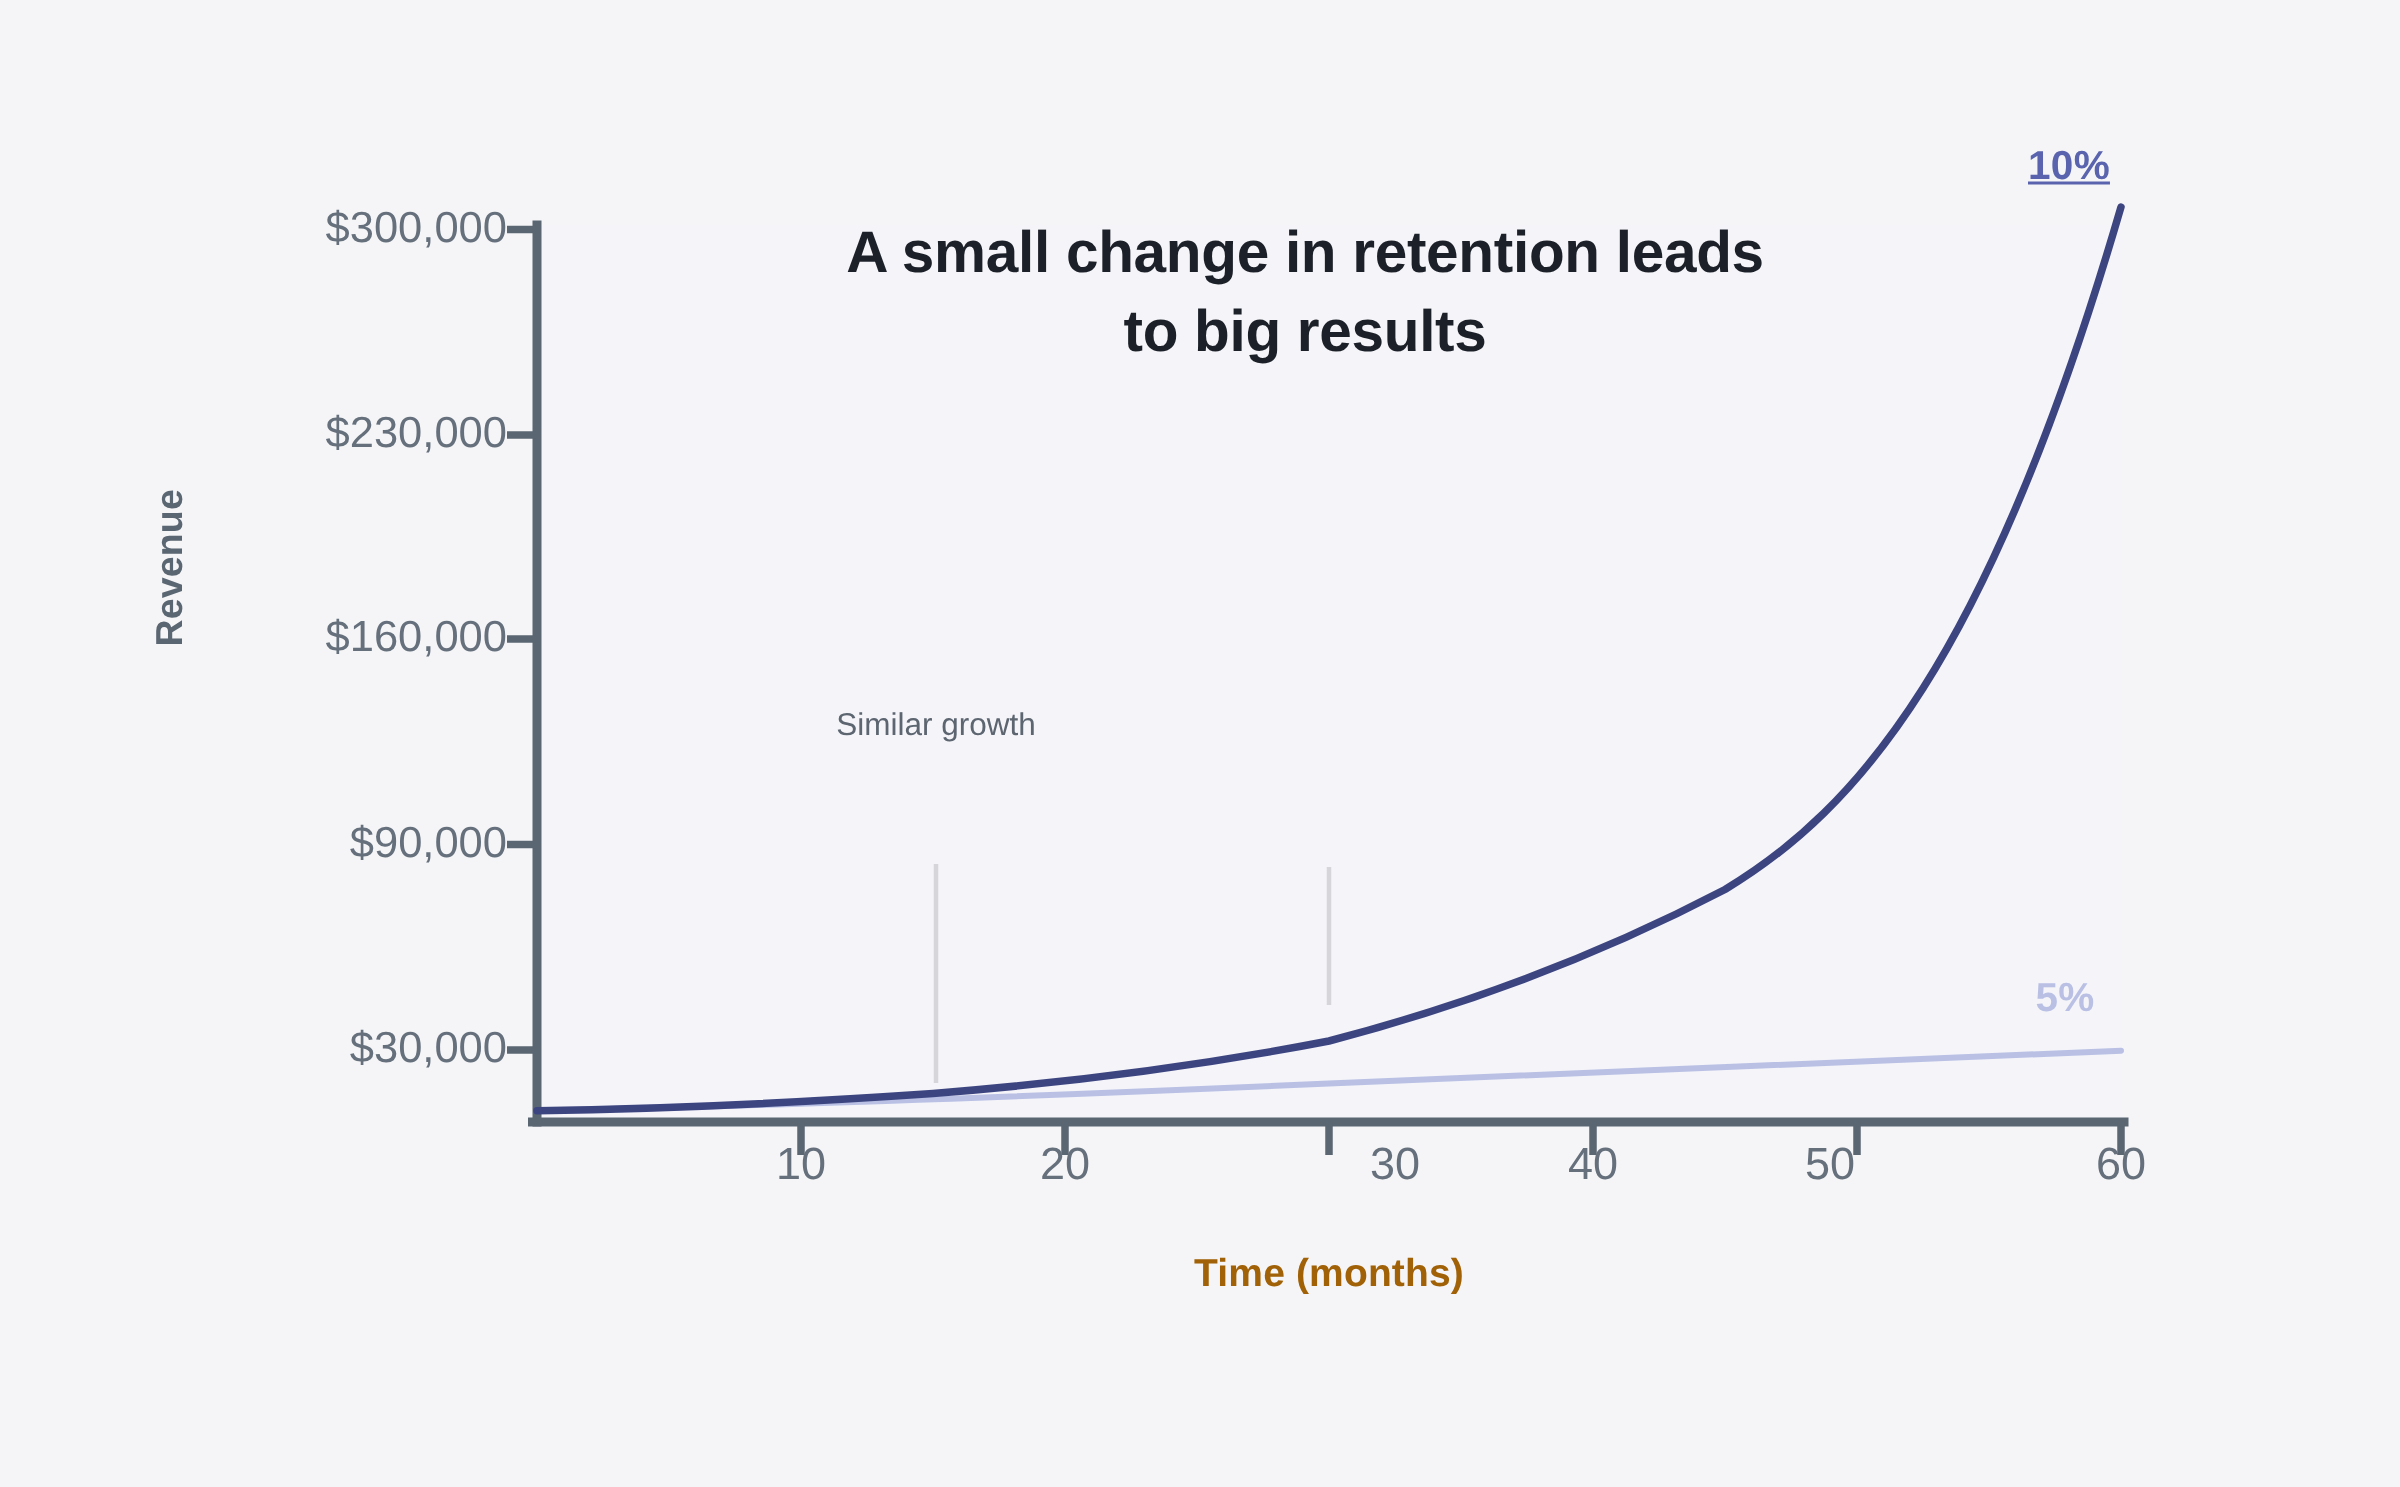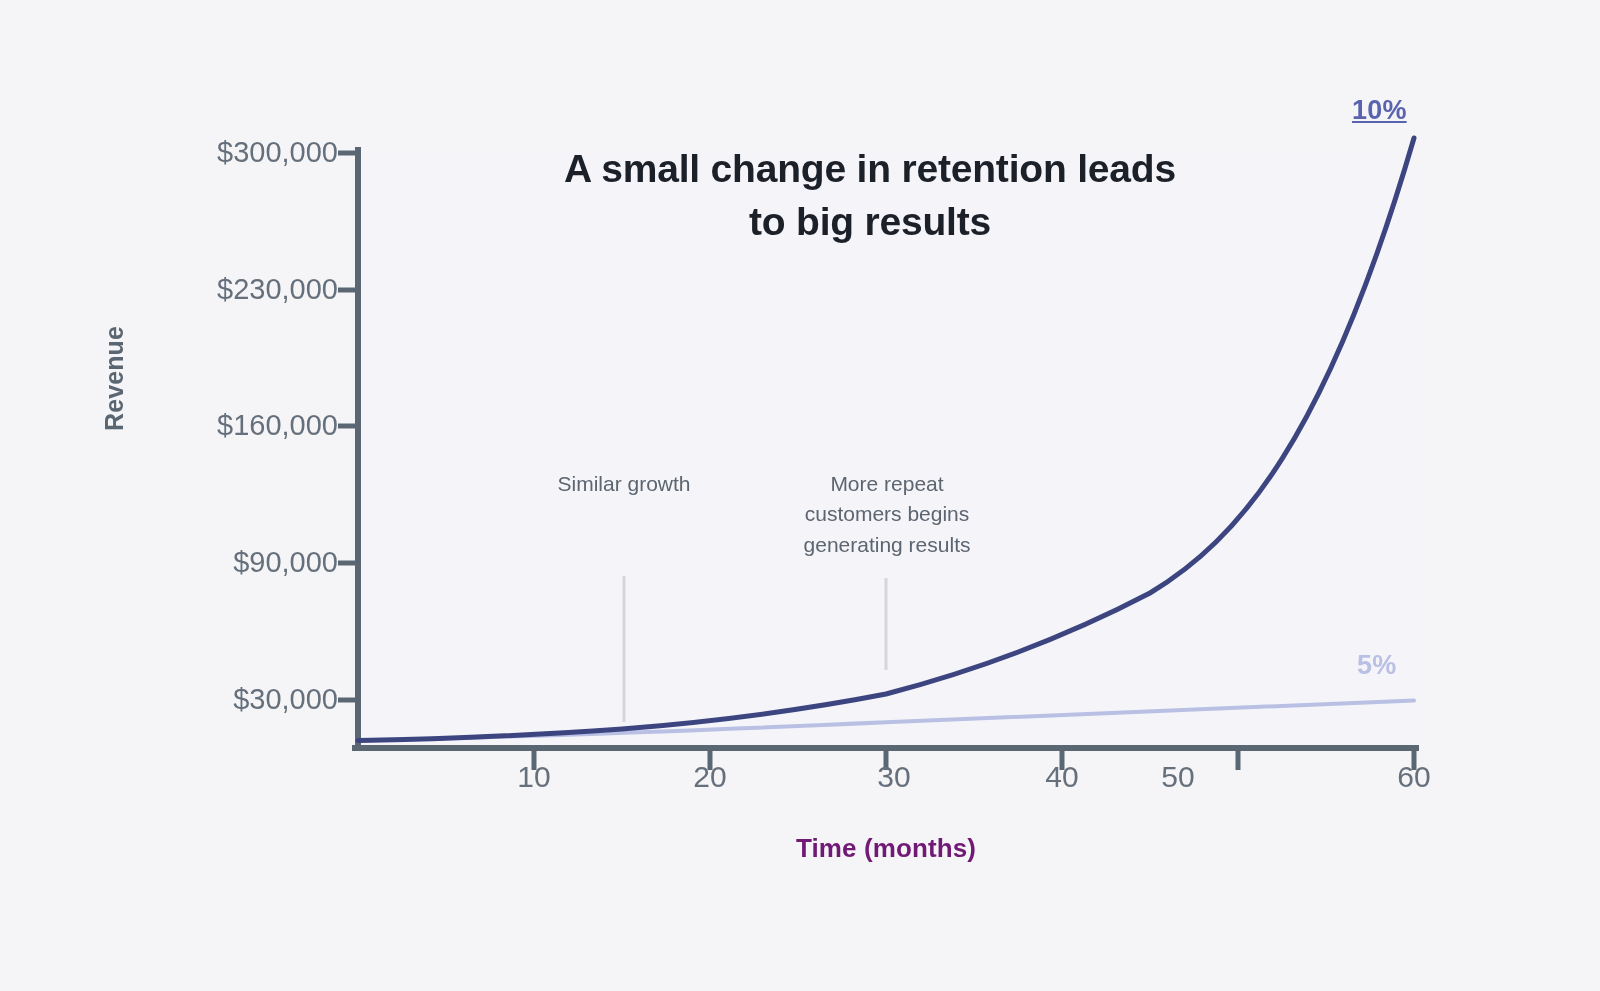--- a/index.html
+++ b/index.html
@@ -56,21 +56,21 @@
     white-space: nowrap;
   }
   .x-axis-title {
     position: absolute;
     left: 358px;
     top: 833px;
     width: 1056px;
     text-align: center;
     font-size: 26px;
     font-weight: 700;
-    color: #701a75;
+    color: #a16207;
     letter-spacing: 0.1px;
   }
 
   
   .y-tick-label {
     position: absolute;
     right: 1262px; 
     text-align: right;
     font-size: 29px;
     font-weight: 400;
@@ -173,35 +173,30 @@
   <div class="y-axis-title">Revenue</div>
 
   <div class="y-tick-label" style="top:138px">$300,000</div>
   <div class="y-tick-label" style="top:275px">$230,000</div>
   <div class="y-tick-label" style="top:411px">$160,000</div>
   <div class="y-tick-label" style="top:548px">$90,000</div>
   <div class="y-tick-label" style="top:685px">$30,000</div>
 
   <div class="x-tick-label" style="left:494px; top:762px">10</div>
   <div class="x-tick-label" style="left:670px; top:762px">20</div>
-  <div class="x-tick-label" style="left:854px; top:762px">30</div>
+  <div class="x-tick-label" style="left:890px; top:762px">30</div>
   <div class="x-tick-label" style="left:1022px; top:762px">40</div>
-  <div class="x-tick-label" style="left:1138px; top:762px">50</div>
+  <div class="x-tick-label" style="left:1180px; top:762px">50</div>
   <div class="x-tick-label" style="left:1374px; top:762px">60</div>
 
   <div class="x-axis-title">Time (months)</div>
 
   <div class="chart-title">A small change in retention leads to big results</div>
 
   <div class="annotation annotation-1">
     <div>Similar growth</div>
   </div>
 
-  <div class="annotation annotation-2">
-    <div>More repeat</div>
-    <div>customers begins</div>
-    <div>generating results</div>
-  </div>
 
   <div class="series-label series-label-high">10%</div>
   <div class="series-label series-label-low">5%</div>
 
 </div>
 
 </body></html>

